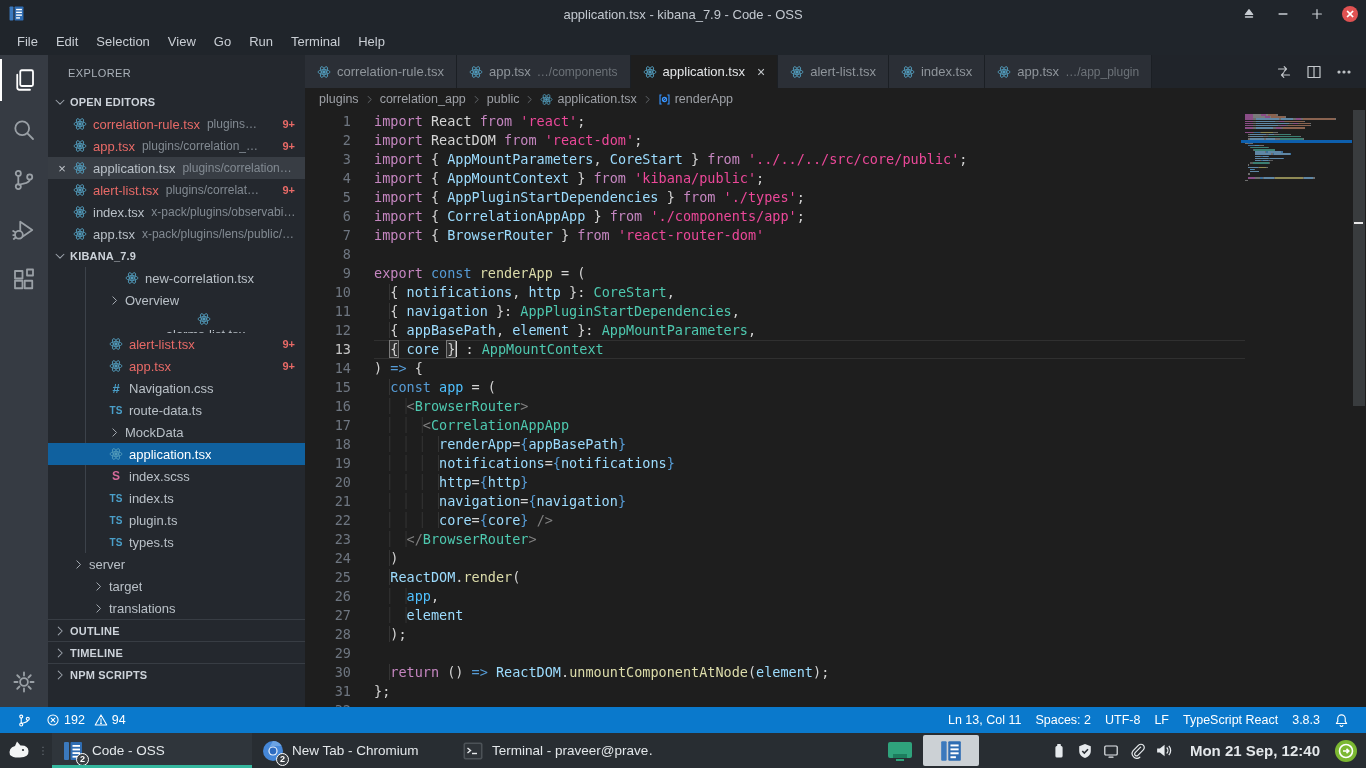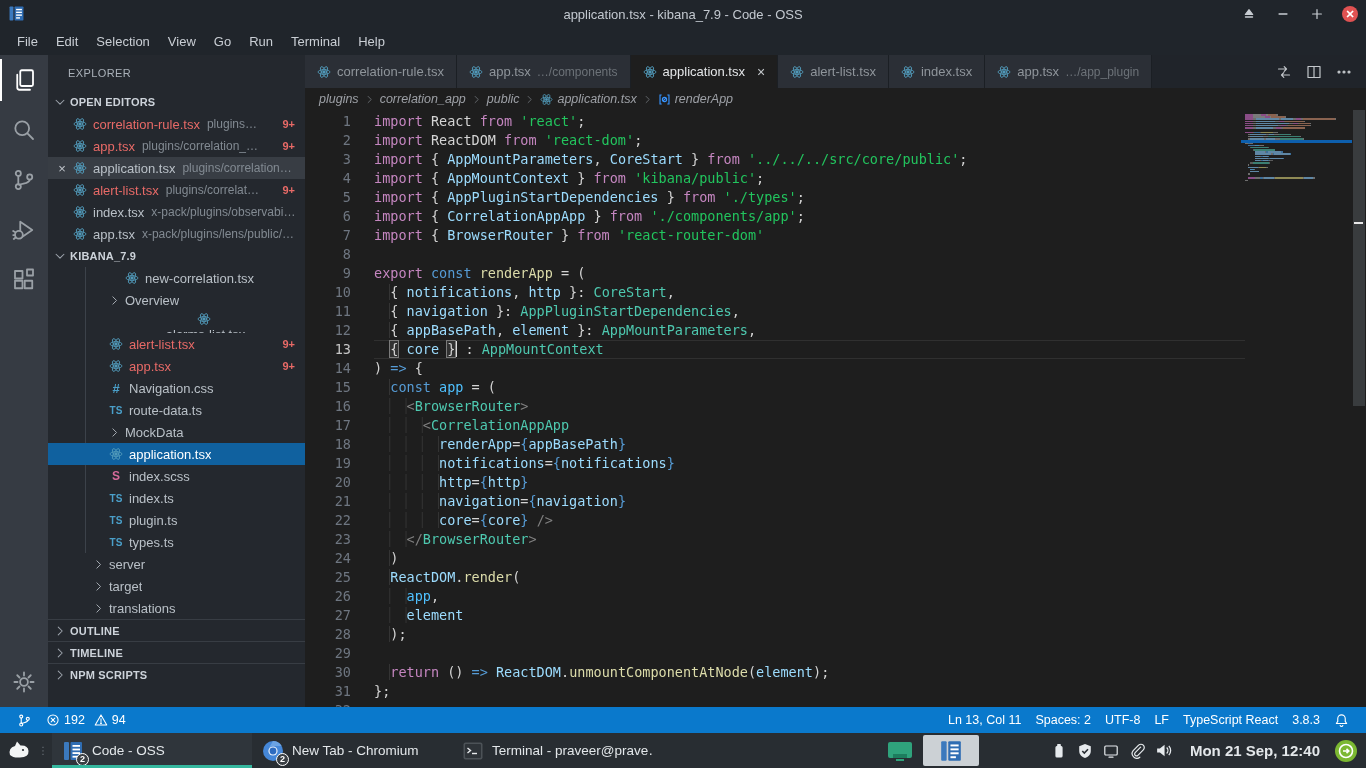--- a/index.html
+++ b/index.html
@@ -59,33 +59,33 @@
   .tabsbar { height:33px; background:#20242a; display:flex; align-items:stretch; }
   .tab { display:flex; align-items:center; gap:6px; padding:0 12px; background:#2b2f36; border-right:1px solid #1b1f24;
     color:#8f959b; font-size:13px; cursor:pointer; white-space:nowrap; }
   .tab.active { background:#1e1e1e; color:#e4e6e8; }
   .tab .tdesc { color:#6c7278; font-size:12px; }
   .tab .tclose { margin-left:6px; font-size:14px; color:#c5c9cd; cursor:pointer; }
   .tab-actions { margin-left:auto; display:flex; align-items:center; gap:14px; padding-right:14px; color:#c2c6ca; }
   .tab-actions .ta { cursor:pointer; }
   .breadcrumbs { height:22px; display:flex; align-items:center; padding-left:14px; color:#9da0a6; font-size:12.5px; gap:5px; background:#1e1e1e; }
   .bc-sep { color:#6e7378; display:flex; }
-  .bc-item { display:flex; align-items:center; gap:4px; cursor:pointer;font-style:italic; }
+  .bc-item { display:flex; align-items:center; gap:4px; cursor:pointer; }
 
   
   .code-area { position:relative; height:597px; overflow:hidden; background:#1e1e1e;
     font-family:"DejaVu Sans Mono", monospace; font-size:13.5px; }
   .codeline, .gutline { height:19px; line-height:19px; white-space:pre; }
   .gutter { position:absolute; left:0; top:2px; width:46px; text-align:right; color:#6e7681; user-select:none; }
   .gutline.cur { color:#c6c6c6; }
   .codepane { position:absolute; left:69px; top:2px; right:121px; cursor:text; }
   .codeline.cur { box-shadow: inset 0 1px 0 #303030, inset 0 -1px 0 #303030; }
   .t-kw { color:#C586C0; } .t-st { color:#569CD6; } .t-fn { color:#DCDCAA; }
   .t-var { color:#9CDCFE; } .t-vb { color:#4FC1FF; } .t-type { color:#4EC9B0; }
-  .t-str { color:#22c55e; } .t-pun { color:#D4D4D4; } .t-tag { color:#808080; } .t-txt { color:#D4D4D4; }
+  .t-str { color:#ec4899; } .t-pun { color:#D4D4D4; } .t-tag { color:#808080; } .t-txt { color:#D4D4D4; }
   .t-brk { color:#D4D4D4; outline:1px solid #7a7a7a; background:rgba(120,120,120,.22); }
   .t-ind { background-image:linear-gradient(to right, transparent, transparent calc(2ch - 1px), #343434 calc(2ch - 1px), #343434 2ch); background-size:2ch 100%; background-repeat:repeat-x; }
   .cursor { display:inline-block; width:2px; height:16px; background:#dcdcdc; vertical-align:middle; margin:-2px 0 0 0; }
 
   
   .minimap { position:absolute; right:14px; top:4px; width:107px; }
   .mm-row { height:1.5px; margin-bottom:0.7px; white-space:nowrap; font-size:0; }
   .mm-seg { display:inline-block; height:1.5px; vertical-align:top; }
   .mm-cur { position:absolute; left:-4px; right:0; height:3px; background:#0d5fad; }
   .vscroll { position:absolute; right:0; top:0; width:14px; height:597px; }
@@ -412,21 +412,21 @@
             <span class="ts-badge">TS</span>
           </span>
           <span class="fname">plugin.ts</span>
         </div>
         <div class="row" style="padding-left: 58px;">
           <span class="ficon">
             <span class="ts-badge">TS</span>
           </span>
           <span class="fname">types.ts</span>
         </div>
-        <div class="row" style="padding-left: 42px;">
+        <div class="row" style="padding-left: 22px;">
           <span class="chevfold">
             <svg width="13" height="13" viewBox="0 0 16 16" fill="none" stroke="currentColor" stroke-width="1.2" stroke-linecap="round" stroke-linejoin="round">
               <path d="M6 3.5 10.5 8 6 12.5"></path>
             </svg>
           </span>
           <span class="fname">server</span>
         </div>
         <div class="row" style="padding-left: 42px;">
           <span class="chevfold">
             <svg width="13" height="13" viewBox="0 0 16 16" fill="none" stroke="currentColor" stroke-width="1.2" stroke-linecap="round" stroke-linejoin="round">

